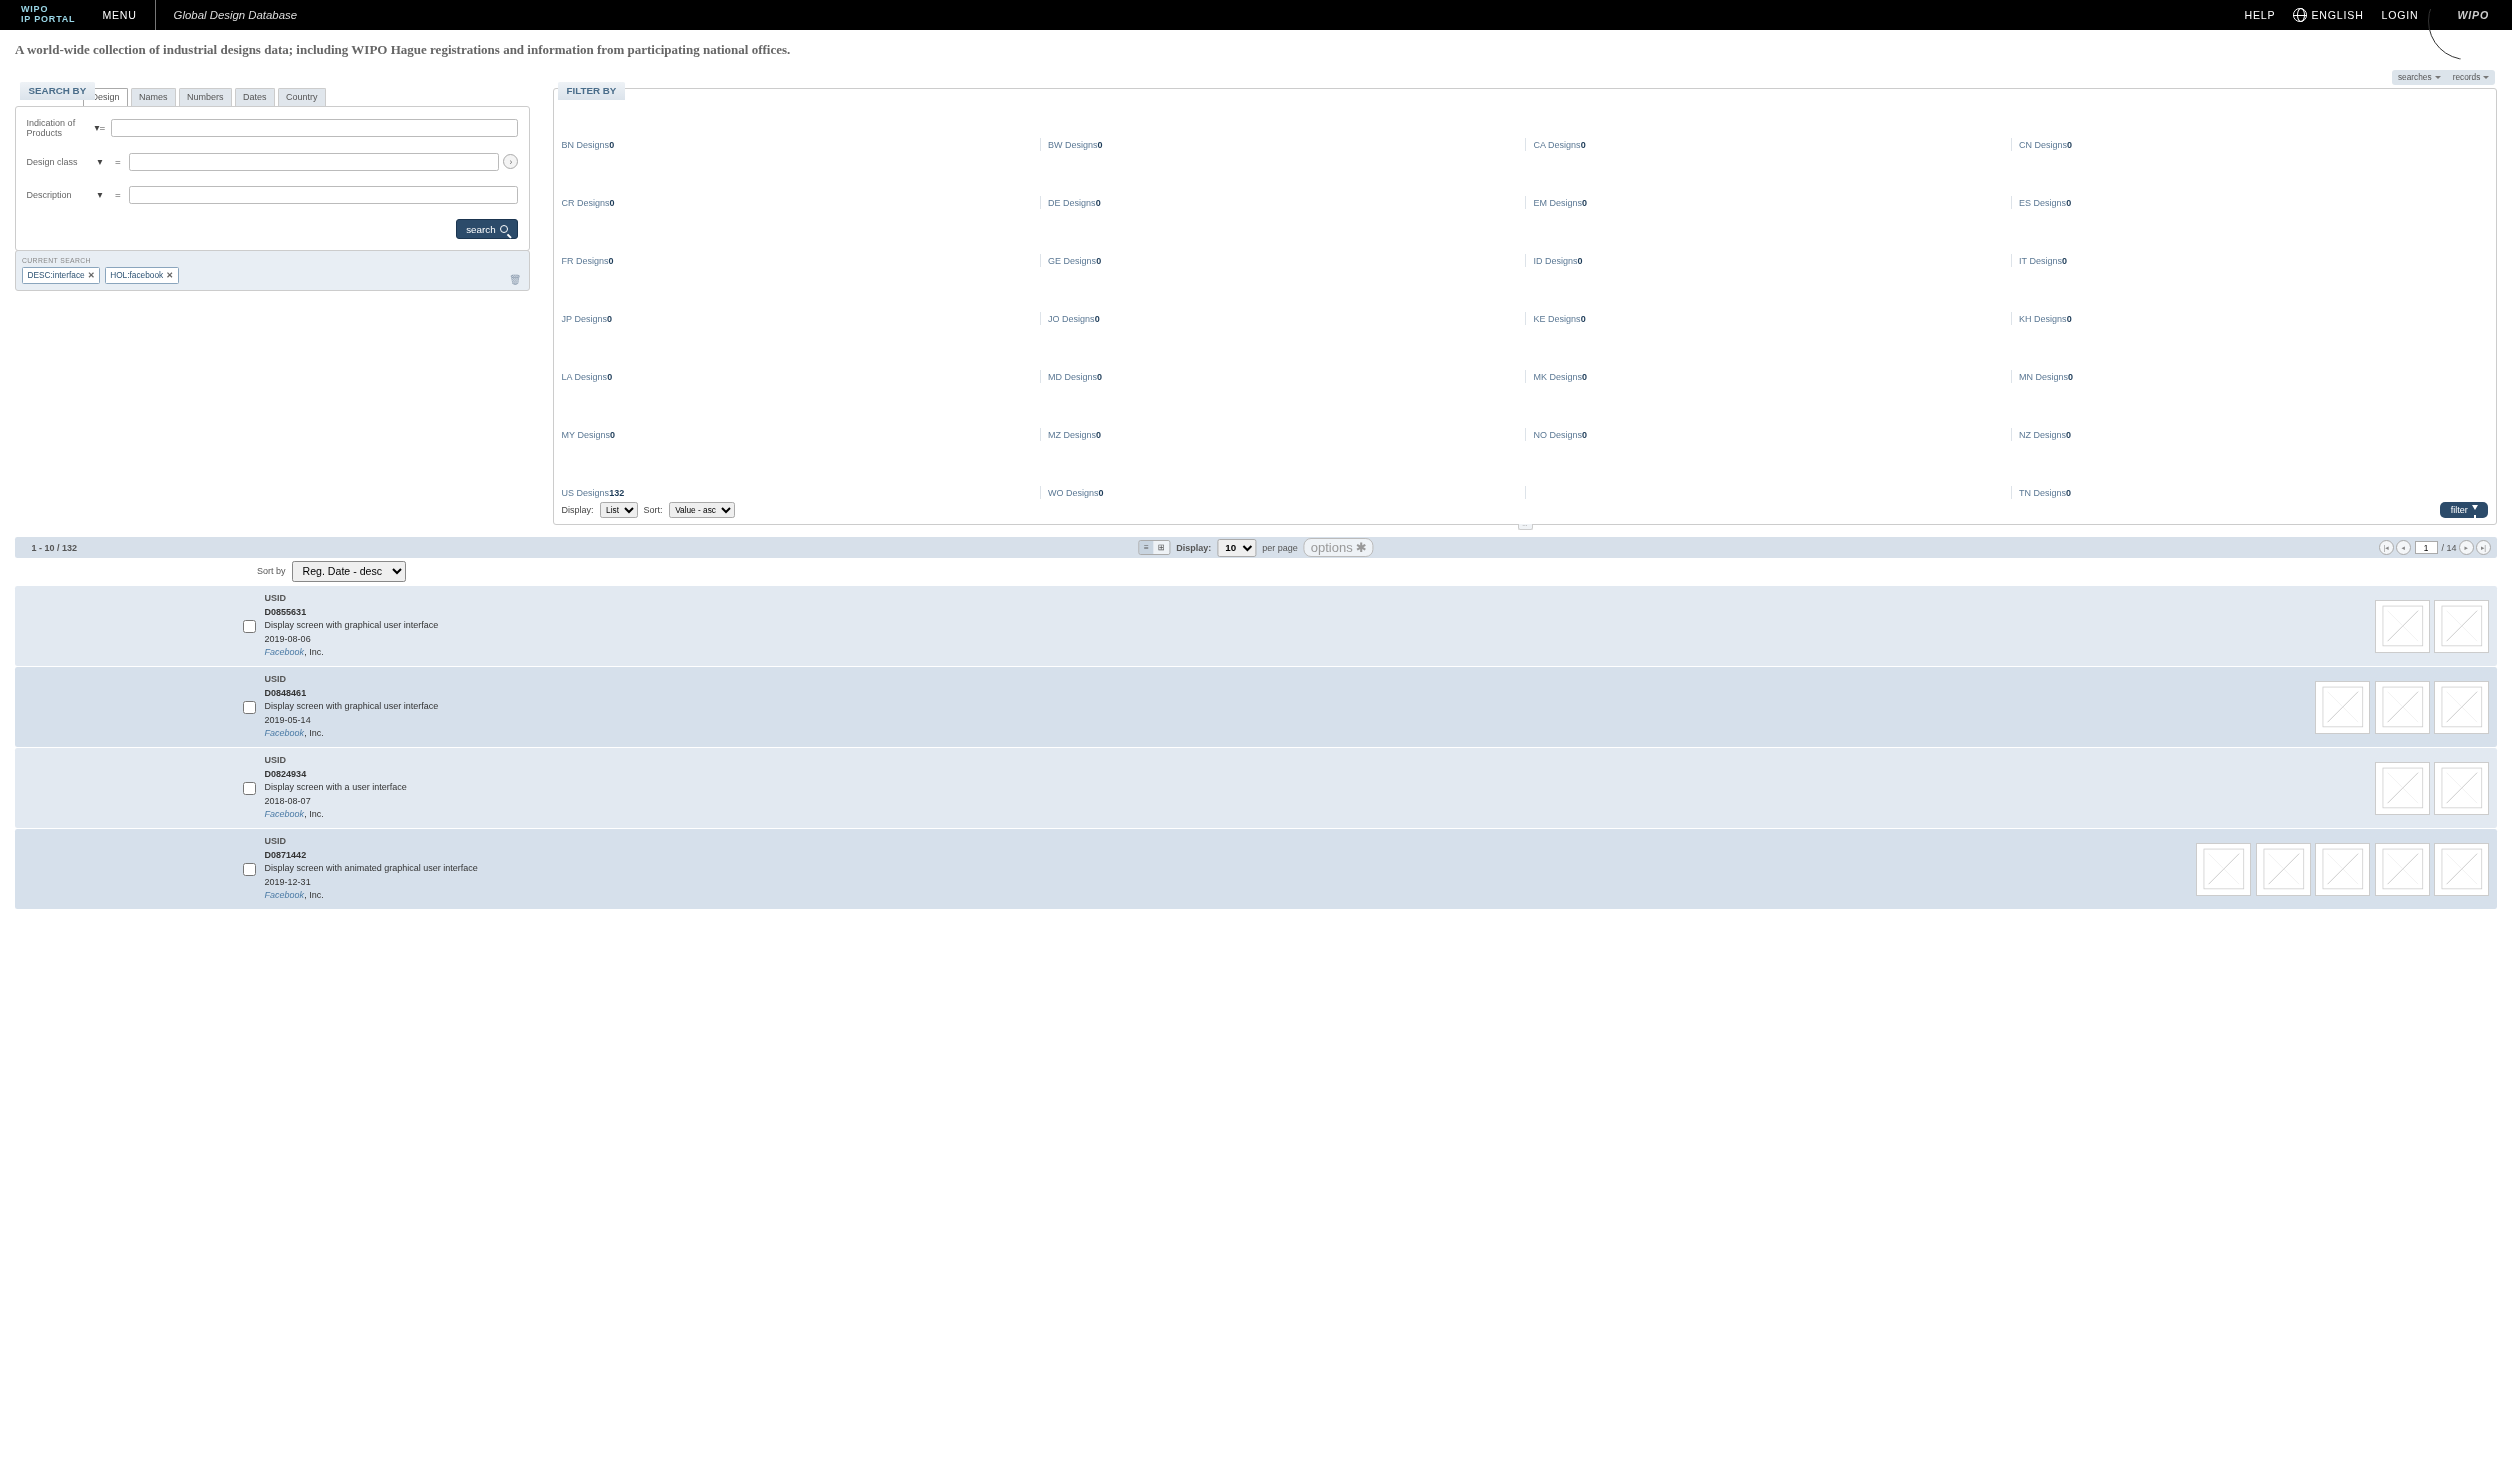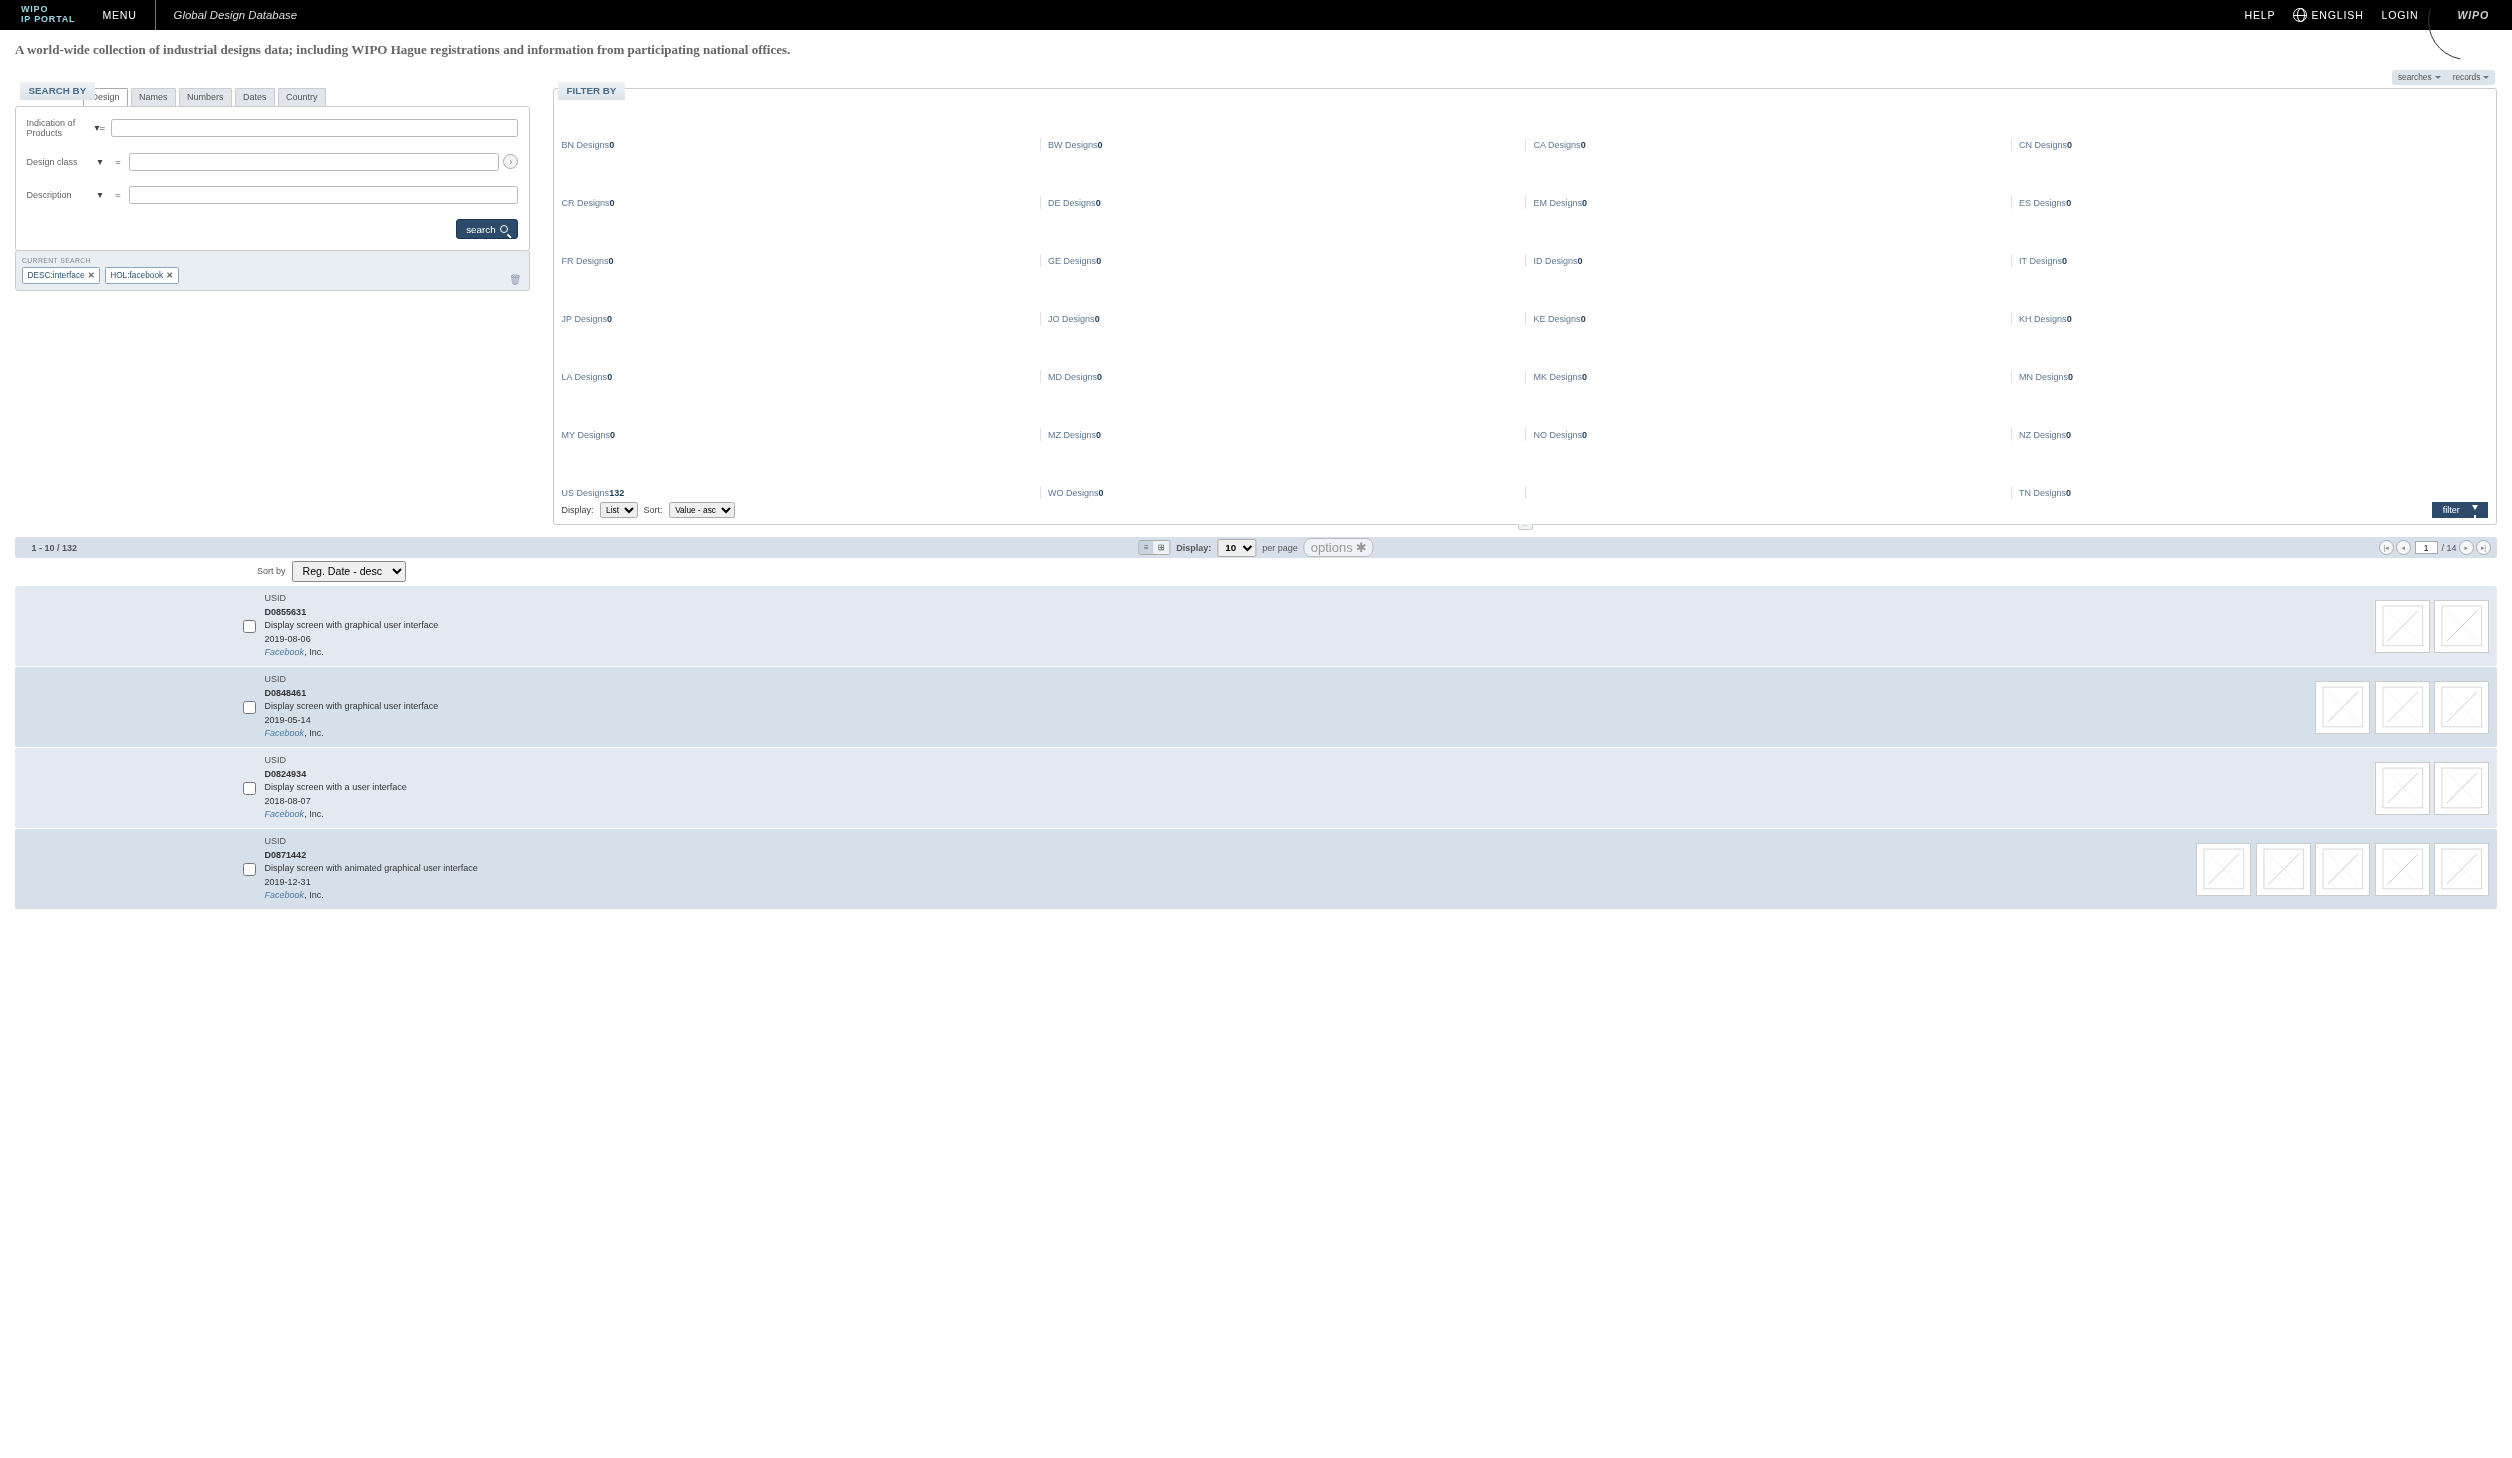--- a/index.html
+++ b/index.html
@@ -48,21 +48,21 @@
 .trash { position: absolute; right: 7.6px; bottom: 4.5px; color: #8a9aad; font-size: 9.8px; cursor: pointer; }
 .filterpanel { flex: 1; }
 .filterbody { border: 0.8px solid #ccc; border-radius: 3px; background: #fff; padding: 4.5px 0 3px; }
 .fgrid { display: grid; grid-template-columns: repeat(4, 1fr); }
 .fcell { display: flex; padding: 1.5px 7.6px; border-left: 0.8px solid #dde3e9; font-size: 9px; margin-top: 45px; }
 .fcell:nth-child(4n+1) { border-left: none; }
 .fcell .nm { color: #5b7894; }
 .fcell .ct { font-weight: bold; color: #1b3a57; }
 .filterfoot { display: flex; align-items: center; padding: 3px 7.6px; gap: 6px; font-size: 9px; color: #444; }
 .filterfoot select { border: 0.8px solid #aaa; border-radius: 2.3px; font-size: 8.3px; padding: 0.8px 1.5px; }
-.filterbtn { margin-left: auto; background: #2c4b6a; color: #fff; border-radius: 0; padding: 3px 10.6px; font-size: 9px; display: flex; align-items: flex-start; gap: 12px; cursor: pointer; }
+.filterbtn { margin-left: auto; background: #2c4b6a; color: #fff; border-radius: 5px; padding: 3px 10.6px; font-size: 9px; display: flex; align-items: flex-start; gap: 4px; cursor: pointer; }
 .funnel { width: 0; height: 0; border-left: 3.8px solid transparent; border-right: 3.8px solid transparent; border-top: 5.3px solid #fff; position: relative; }
 .funnel::after { content: ""; position: absolute; left: -0.8px; top: 4.5px; width: 1.5px; height: 3px; background: #fff; }
 .handle { display: flex; justify-content: center; margin-top: -0.8px; }
 .handle span { border: 0.8px solid #ccc; border-top: none; background: #f0f3f6; width: 15px; height: 5.3px; border-radius: 0 0 2.3px 2.3px; font-size: 5.3px; line-height: 3.8px; text-align: center; color: #888; }
 .resultsbar { margin: 7.6px 15px 0; background: #d7e0ea; border-radius: 2.3px; padding: 3px 6px; display: flex; align-items: center; font-size: 9px; color: #555; }
 .rcount { font-weight: bold; margin-left: 10.6px; }
 .rbar-center { position: absolute; left: 50%; transform: translateX(-50%); display: flex; align-items: center; gap: 6px; }
 .resultsbar { position: relative; }
 .viewtoggle { display: flex; border: 0.8px solid #aaa; border-radius: 2.3px; overflow: hidden; }
 .viewtoggle span { padding: 1.5px 4.5px; background: #eef2f6; font-size: 8.3px; line-height: 10.6px; }
@@ -74,21 +74,21 @@
 .pbtn { width: 15px; height: 15px; border: 0.8px solid #aaa; border-radius: 50%; background: #f4f6f8; display: flex; align-items: center; justify-content: center; font-size: 6.8px; color: #888; cursor: pointer; }
 .pinput { width: 23px; height: 13.6px; border: 0.8px solid #aaa; text-align: center; font-size: 8.3px; margin: 0 1.5px; }
 .sortrow { padding: 3px 15px 4.5px; display: flex; justify-content: flex-start; align-items: center; gap: 6px; font-size: 9px; color: #555; }
 .sortrow { margin-left: 242px; }
 .sortrow select { border: 0.8px solid #888; border-radius: 2.3px; font-size: 10.6px; padding: 2.3px 6px; }
 .results { margin: 0 15px; }
 .resrow { display: flex; align-items: center; background: #e2e9f1; border-radius: 2.3px; margin-bottom: 1.5px; padding: 6px 7.6px; gap: 9px; }
 .resrow:nth-child(even) { background: #d6e0eb; }
 .resrow input[type=checkbox] { margin-left: 220px; }
 .resmeta { flex: 0 0 273px; font-size: 9px; line-height: 1.5; }
-.resmeta .src { font-weight: normal; color: #555; }
+.resmeta .src { font-weight: bold; color: #555; }
 .resmeta .num { font-weight: bold; color: #333; }
 .resmeta .ttl { color: #333; }
 .resmeta .dt { color: #333; }
 .resmeta .hold { color: #333; }
 .resmeta .hold .hl { color: #4a7aa5; font-style: italic; }
 .thumbs { margin-left: auto; display: flex; gap: 4.5px; }
 .thumb { width: 55px; height: 53px; background: #fff; border: 0.8px solid #ccc; display: flex; align-items: center; justify-content: center; }
 .thumb svg { width: 90%; height: 90%; }
 </style>
 </head>

